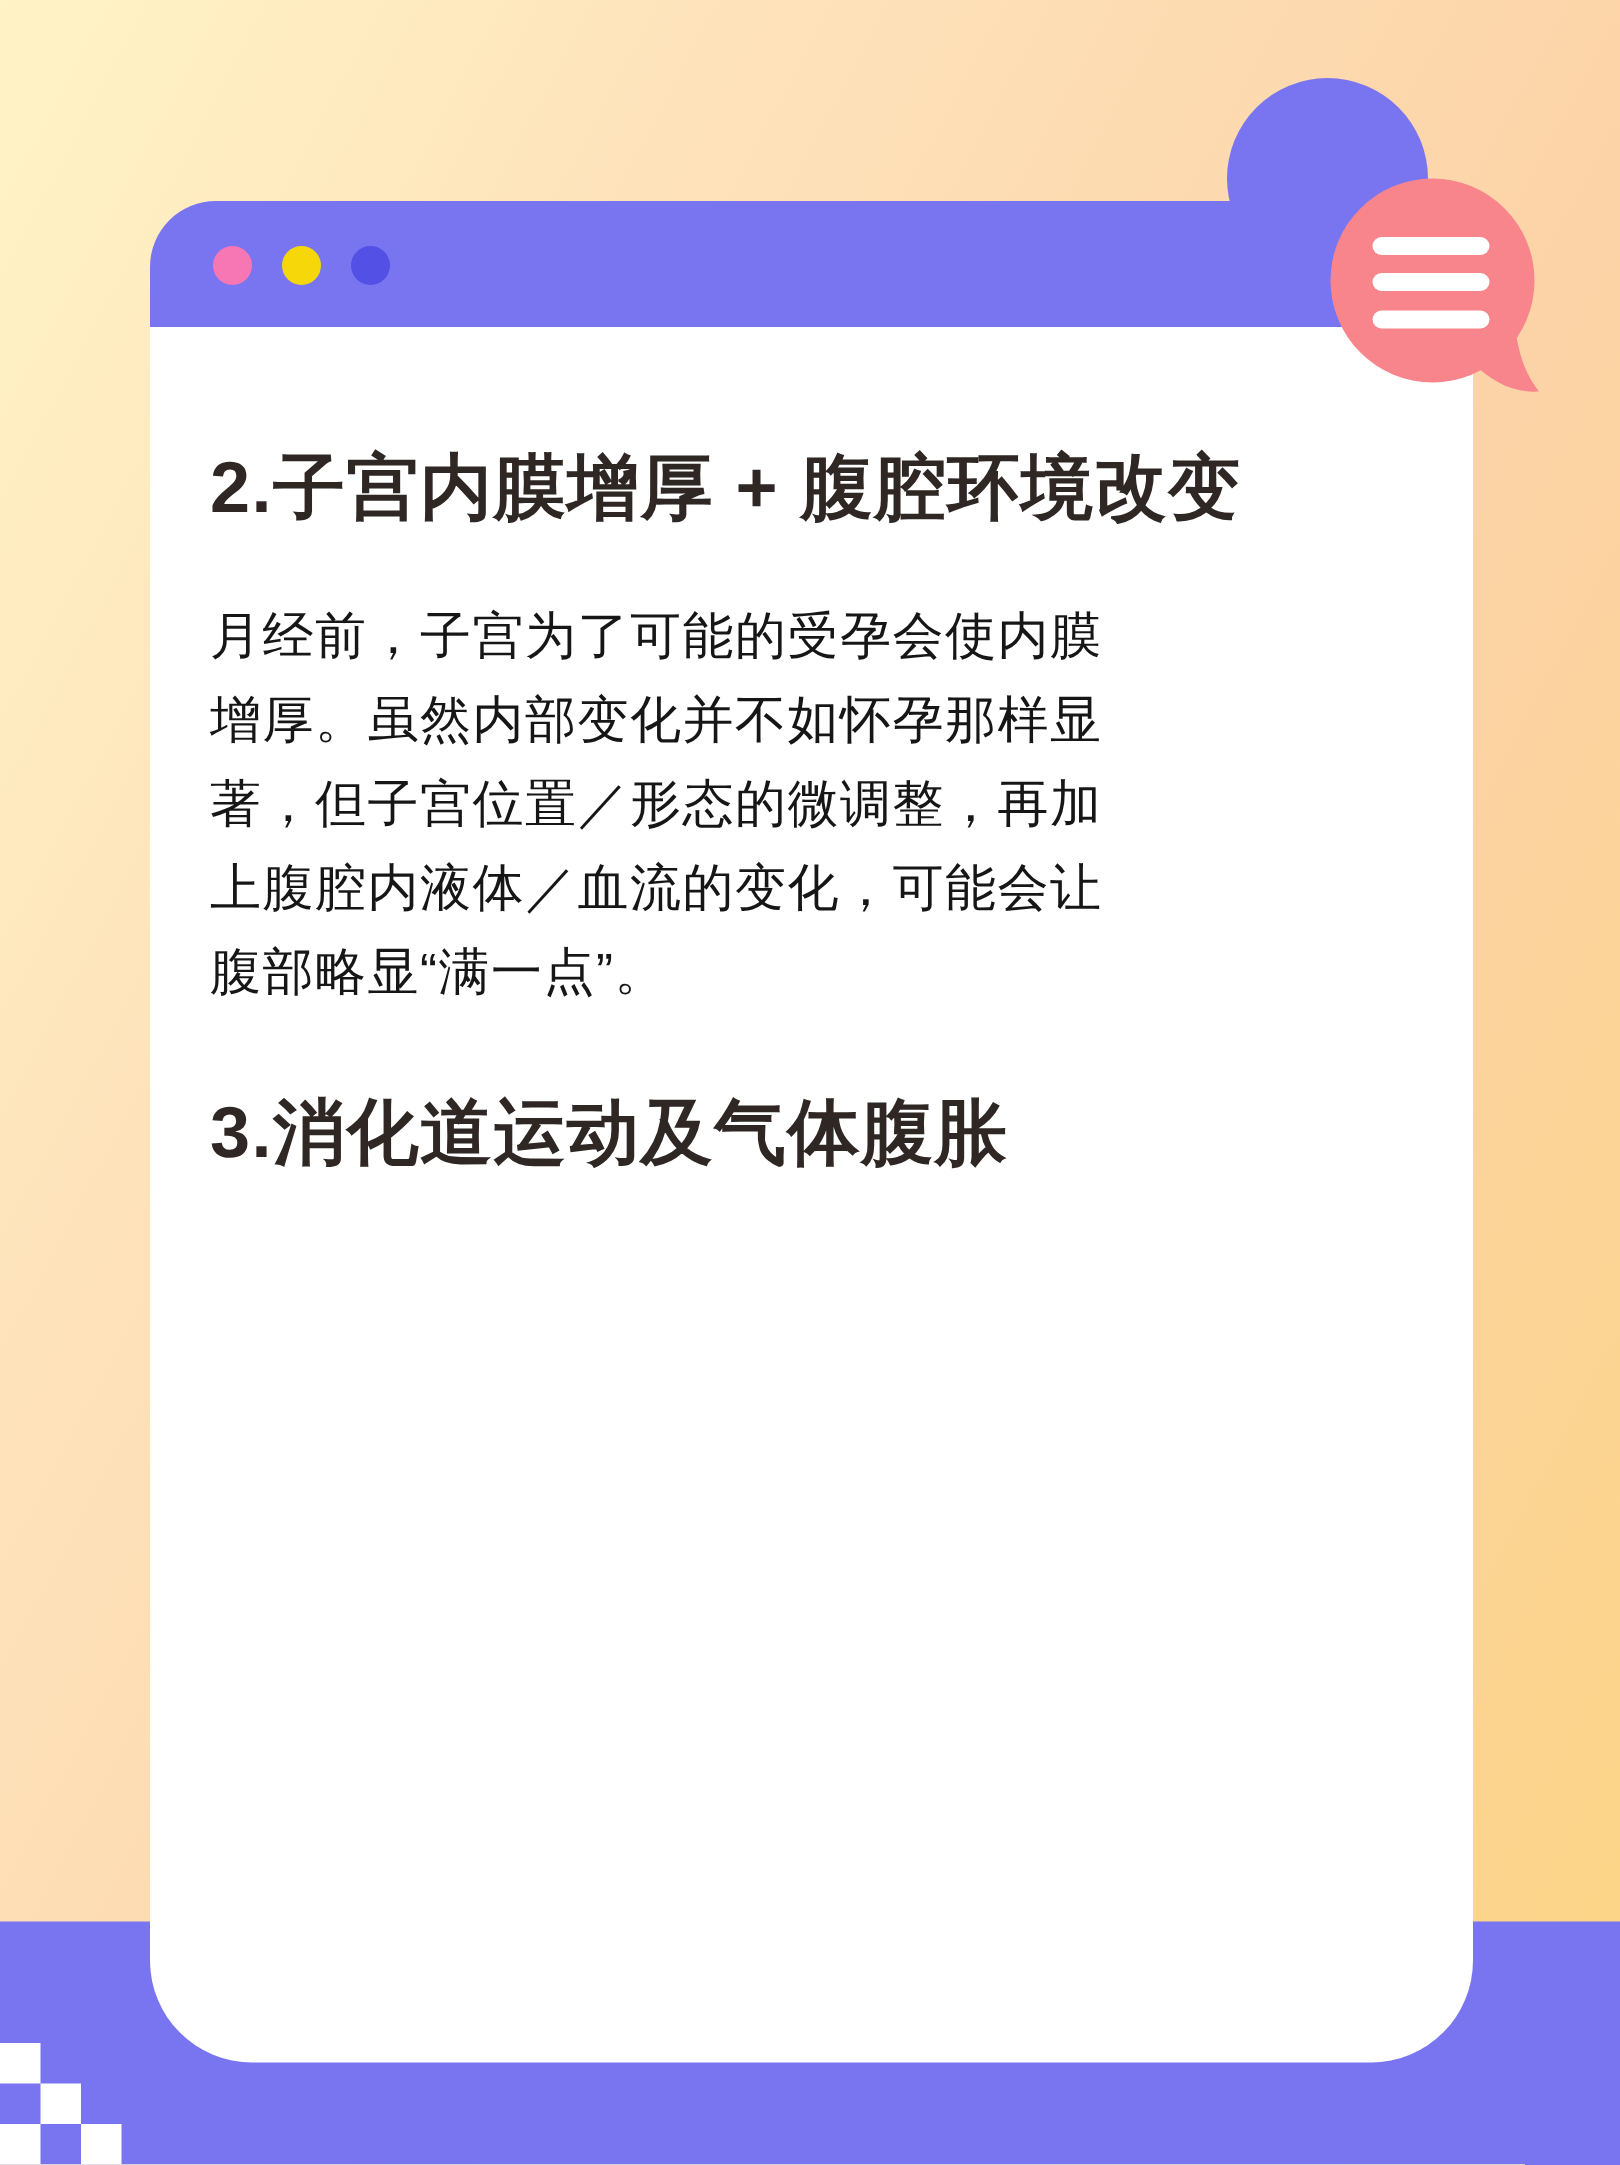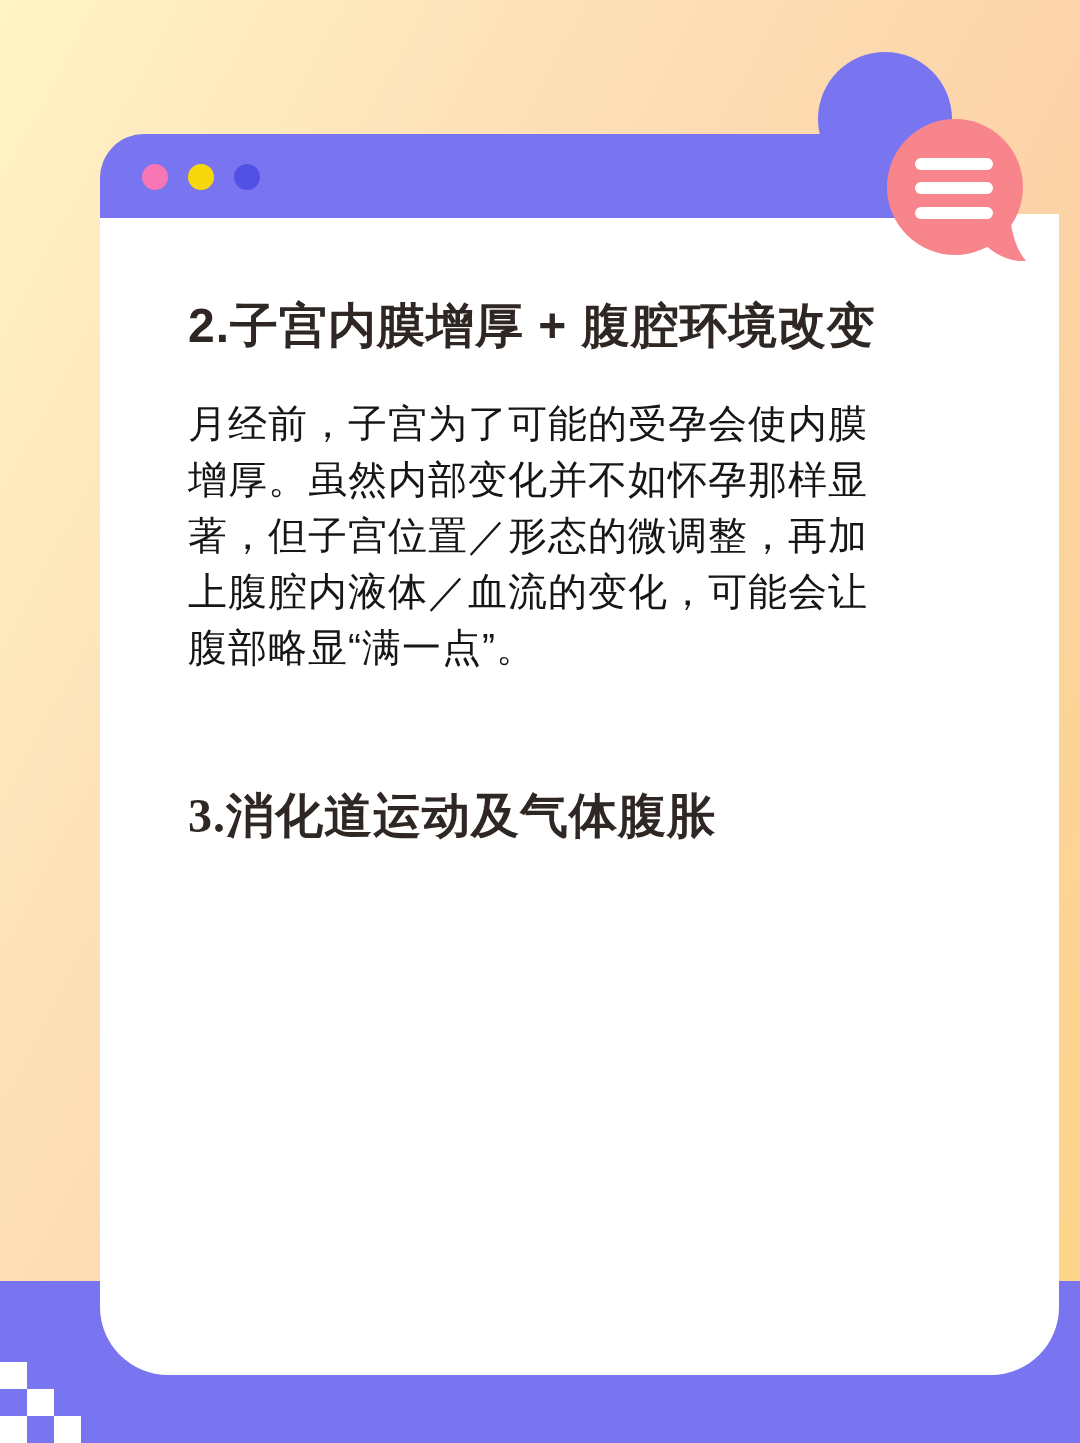--- a/index.html
+++ b/index.html
@@ -19,23 +19,23 @@
   
   .checker{
     position:absolute;width:27px;height:27px;background:#FFFFFF;z-index:2;
   }
   .checker.c1{left:0;top:1362px;}
   .checker.c2{left:27px;top:1389px;}
   .checker.c3{left:0;top:1416px;}
   .checker.c4{left:54px;top:1416px;}
   
   .card{
-    position:absolute;left:100px;top:214px;width:959px;height:1161px;
+    position:absolute;left:100px;top:214px;width:882px;height:1161px;
     background:#FFFFFF;border-radius:0 0 68px 68px;z-index:3;
-    box-sizing:border-box;padding:80px 60px 0 88px;
+    box-sizing:border-box;padding:80px 60px 0 40px;
   }
   
   .titlebar{
     position:absolute;left:100px;top:134px;width:882px;height:84px;
     background:#7975F0;border-radius:44px 44px 0 0;z-index:4;
   }
   .dot{position:absolute;width:26px;height:26px;border-radius:50%;top:30px;}
   .dot.pink{left:42px;background:#F776B4;}
   .dot.yellow{left:88px;background:#F6D80A;}
   .dot.blue{left:134px;background:#5350E6;}
@@ -47,24 +47,24 @@
   
   .bubble{
     position:absolute;left:885px;top:115px;width:145px;height:150px;z-index:5;
   }
   
   .sec-heading{
     margin:0;font-size:48px;line-height:64px;font-weight:900;
     color:#2F2723;letter-spacing:1px;
   }
   .sec-body{
-    margin:38px 0 0 0;font-size:39px;line-height:56px;font-weight:500;
+    margin:38px 0 0 0;font-size:34px;line-height:56px;font-weight:500;
     color:#161616;white-space:pre-line;letter-spacing:1px;
   }
-  .section + .section{margin-top:108px;font-family:Liberation Serif, serif;}
+  .section + .section{margin-top:48px;}
 </style>
 </head>
 <body>
 
 <div class="poster">
 
   <div class="footer-band"></div>
 
   <div class="checker c1"></div>
   <div class="checker c2"></div>

